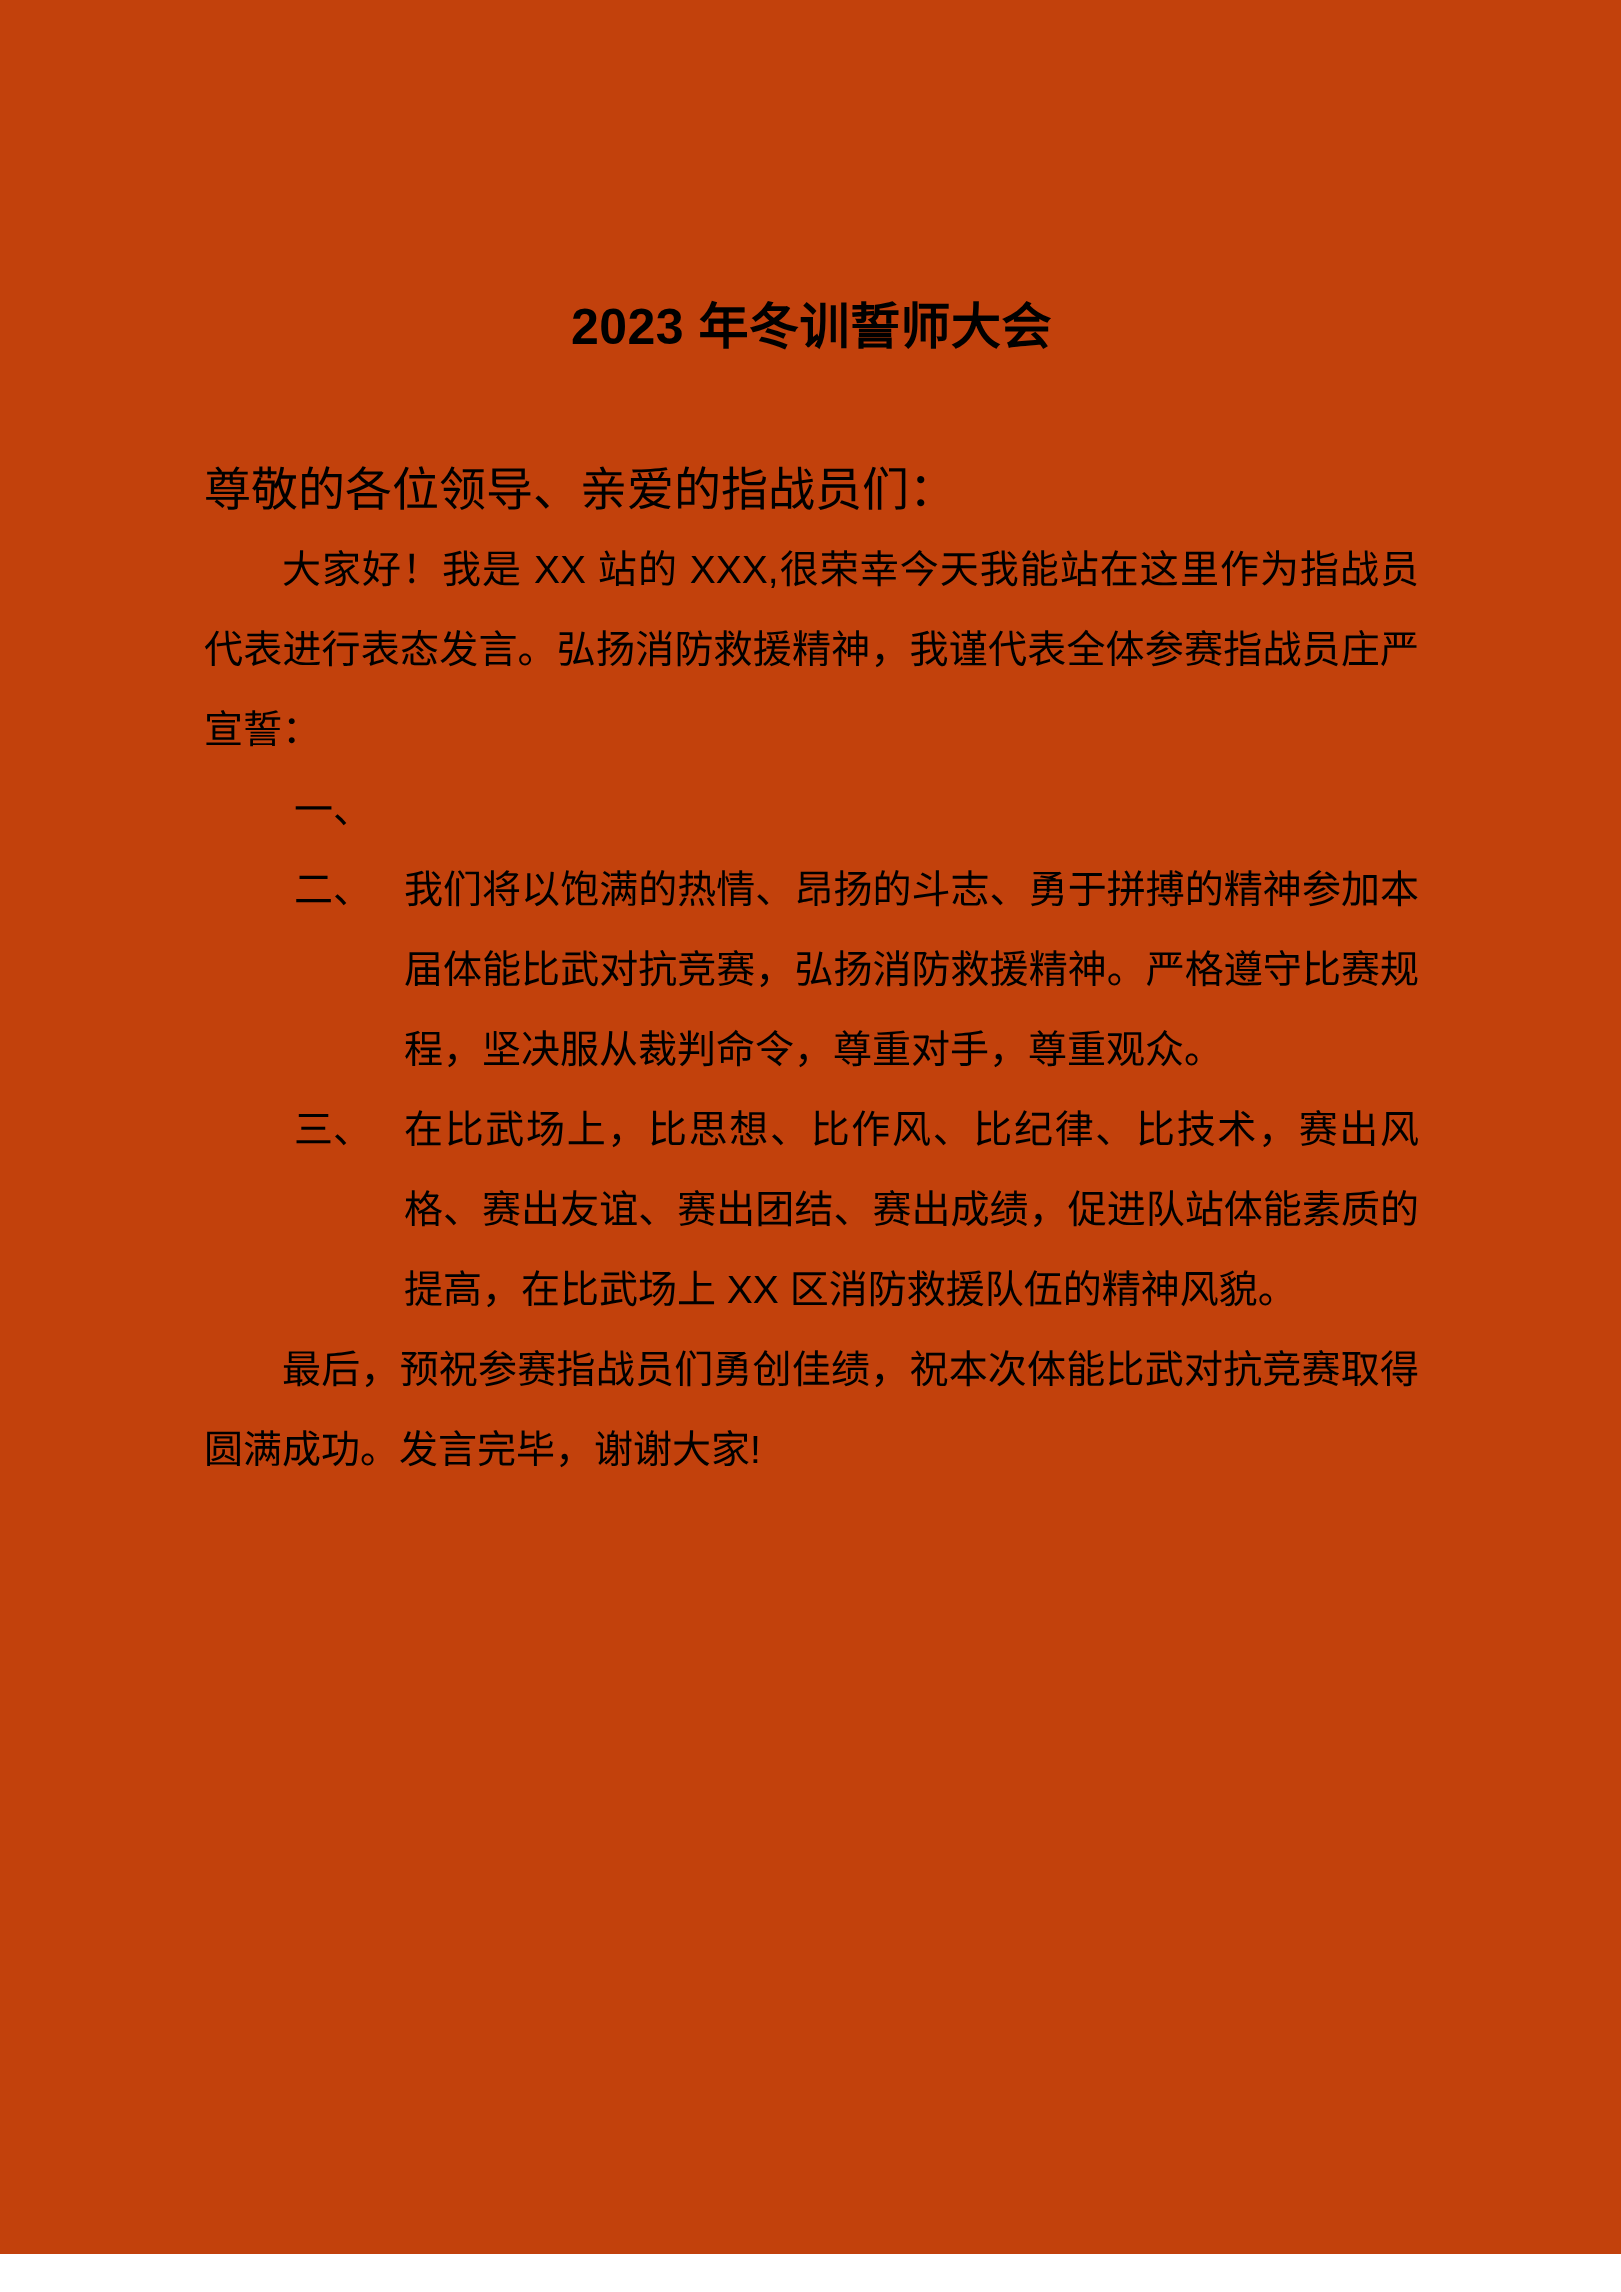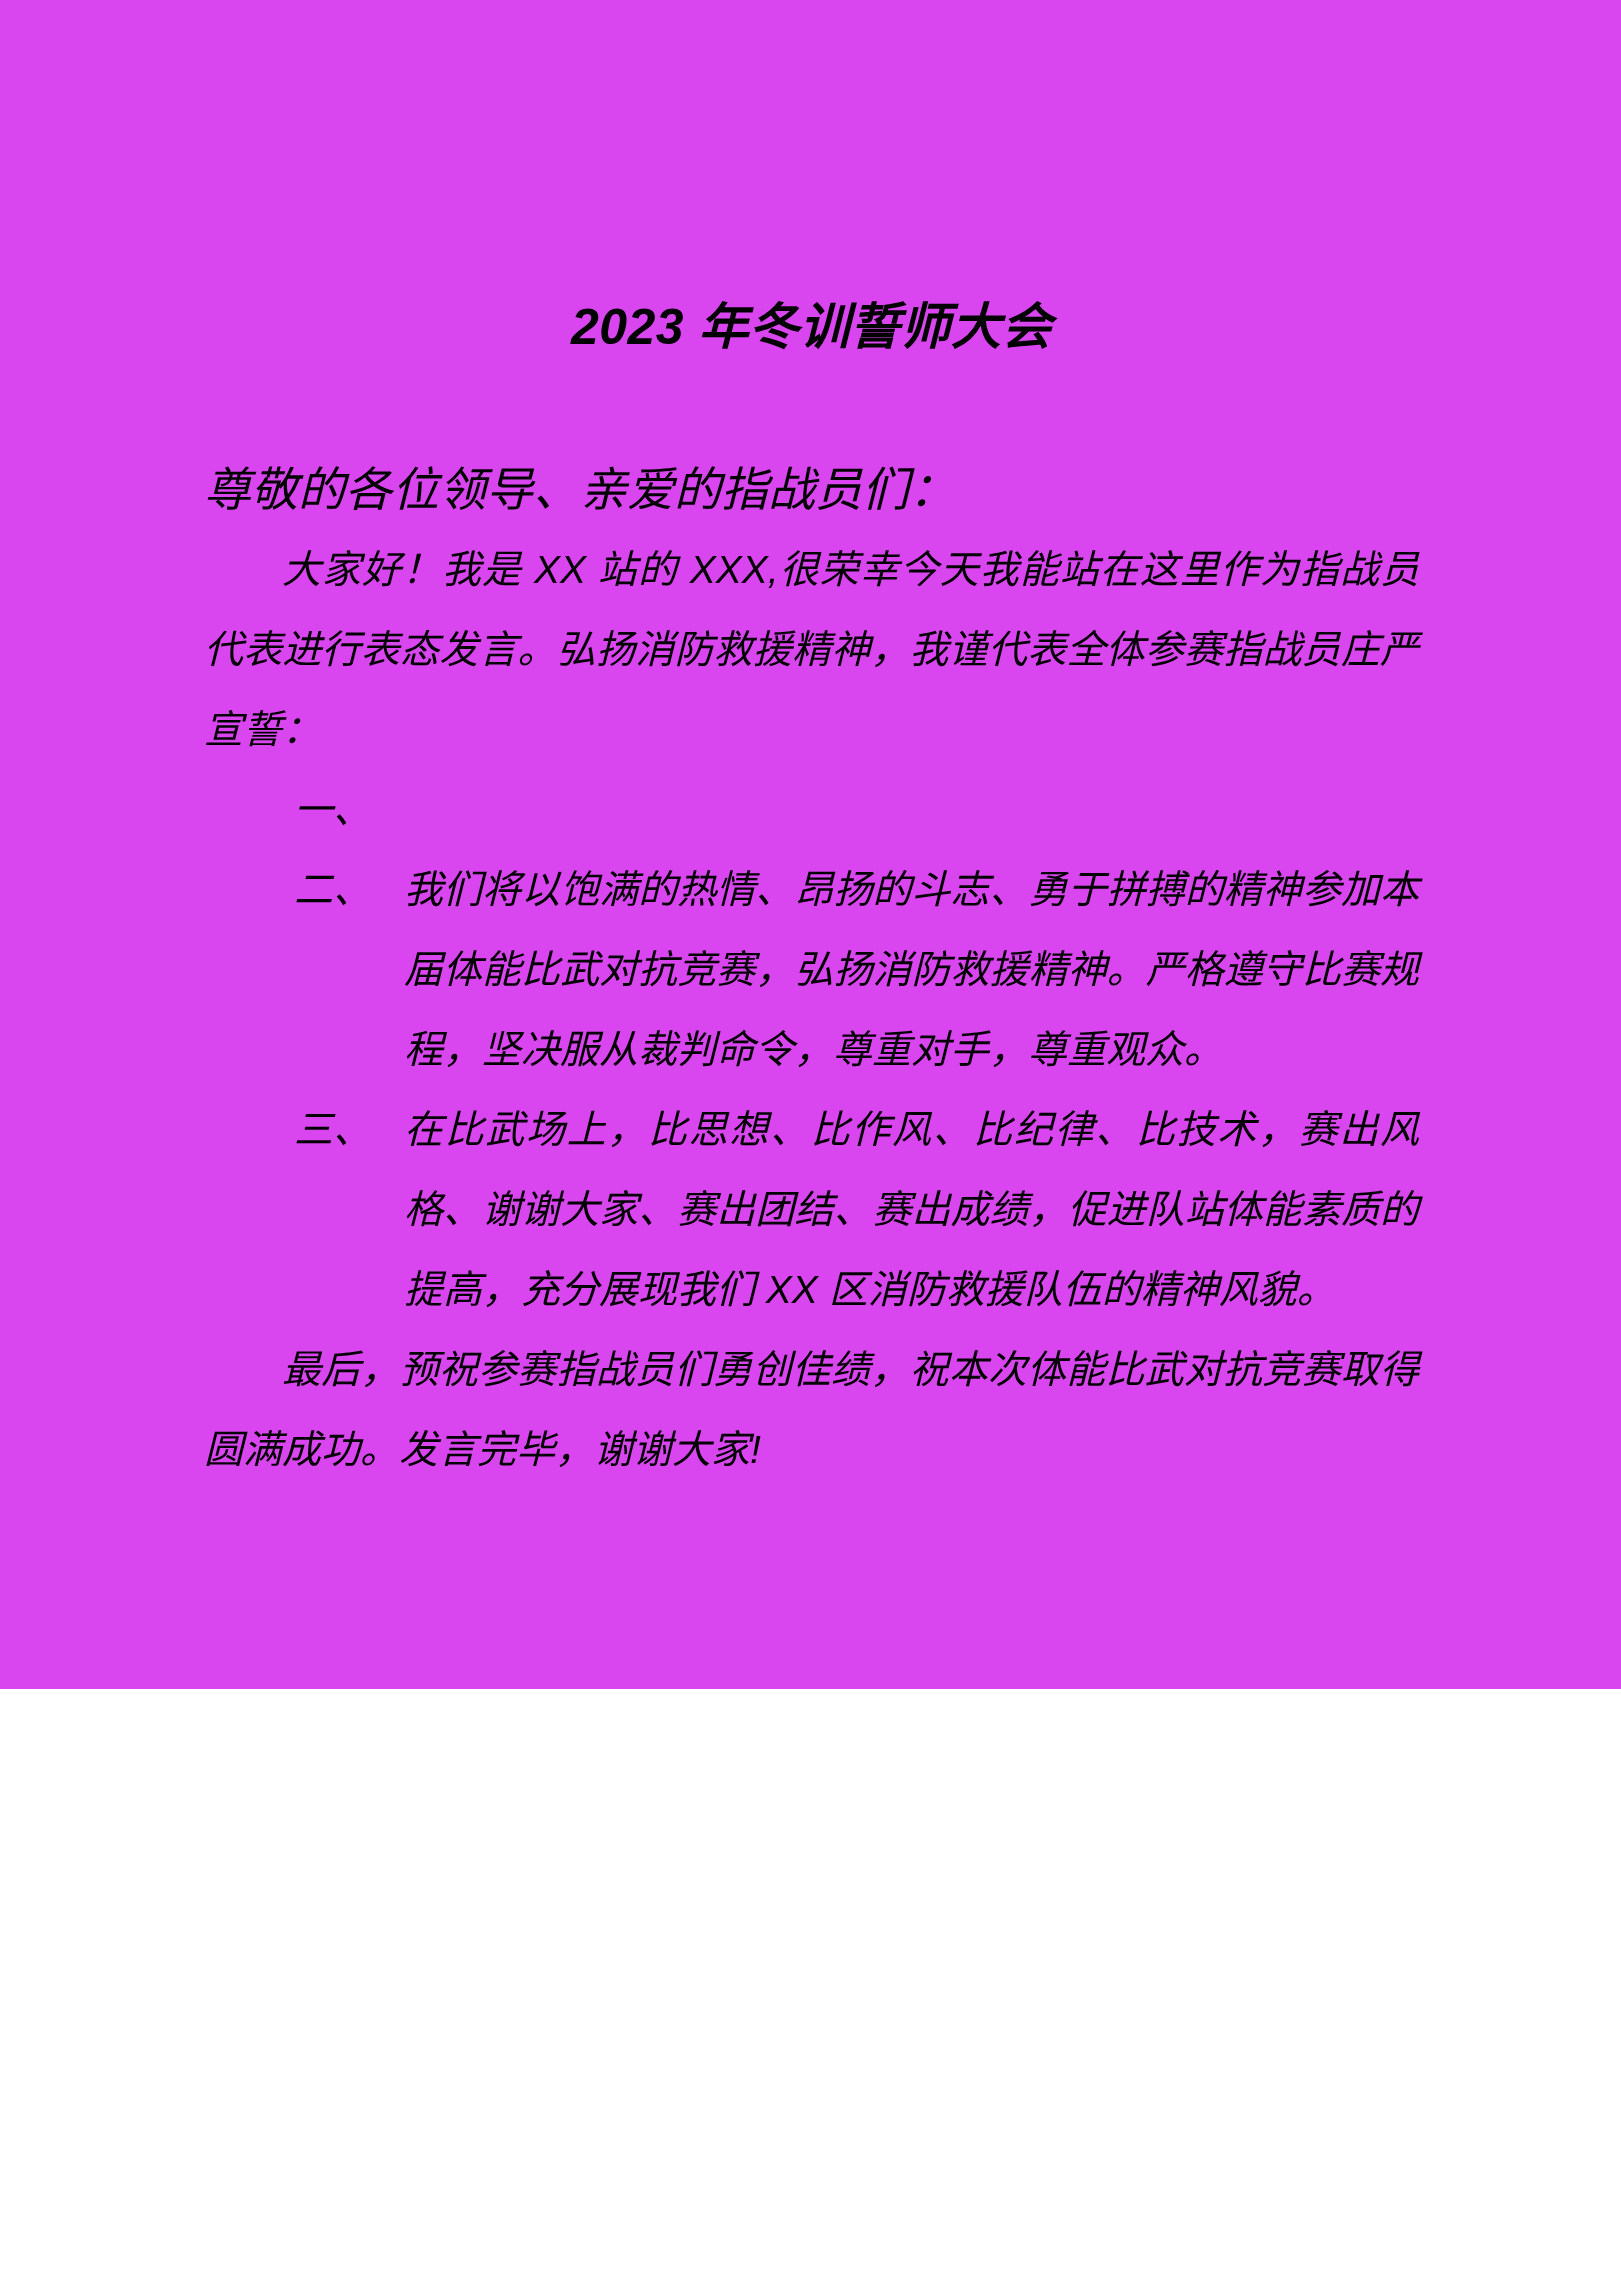--- a/index.html
+++ b/index.html
@@ -9,26 +9,25 @@
     background: #ffffff;
   }
   body {
     font-family: "Liberation Sans", "DejaVu Sans", sans-serif;
     color: #000000;
     -webkit-font-smoothing: antialiased;
   }
   .page {
     position: relative;
     width: 1621px;
-    height: 1689px;
+    height: 2254px;
     margin: 0 auto;
-    background: #d946ef;
+    background: #c2410c;
     overflow: hidden;
     box-sizing: border-box;
-    font-style: italic;
   }
   .doc-body {
     position: absolute;
     left: 204px;
     top: 0;
     width: 1215px;
   }
 
   
   .title-block {
@@ -104,20 +103,20 @@
       <span class="item-marker">一、</span>
     </div>
 
     <div class="item">
       <span class="item-marker">二、</span>
       <span class="item-text">我们将以饱满的热情、昂扬的斗志、勇于拼搏的精神参加本届体能比武对抗竞赛，弘扬消防救援精神。严格遵守比赛规程，坚决服从裁判命令，尊重对手，尊重观众。</span>
     </div>
 
     <div class="item">
       <span class="item-marker">三、</span>
-      <span class="item-text">在比武场上，比思想、比作风、比纪律、比技术，赛出风格、谢谢大家、赛出团结、赛出成绩，促进队站体能素质的提高，充分展现我们 XX 区消防救援队伍的精神风貌。</span>
+      <span class="item-text">在比武场上，比思想、比作风、比纪律、比技术，赛出风格、赛出友谊、赛出团结、赛出成绩，促进队站体能素质的提高，在比武场上 XX 区消防救援队伍的精神风貌。</span>
     </div>
 
     <div class="para">最后，预祝参赛指战员们勇创佳绩，祝本次体能比武对抗竞赛取得圆满成功。发言完毕，谢谢大家!</div>
 
   </div>
 </div>
 
 
 </body></html>

